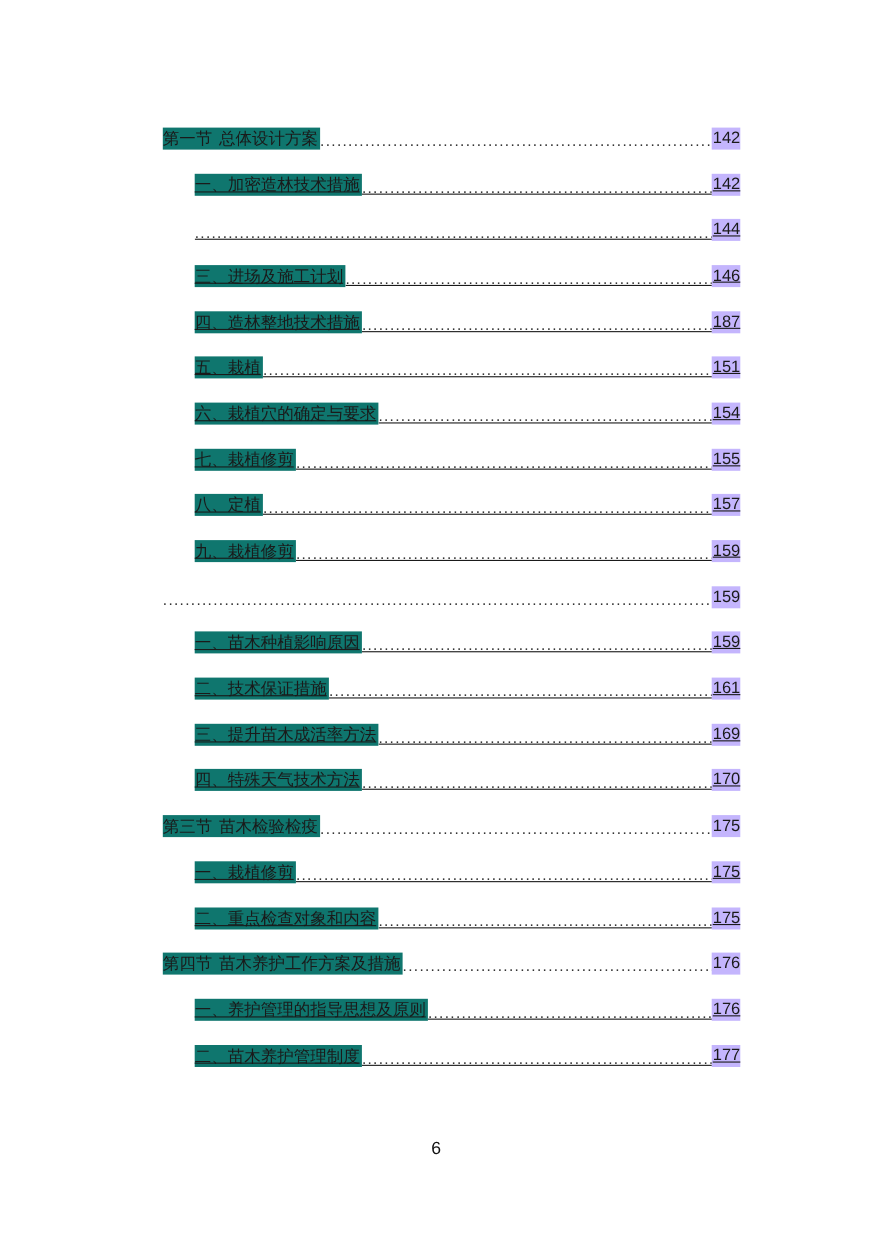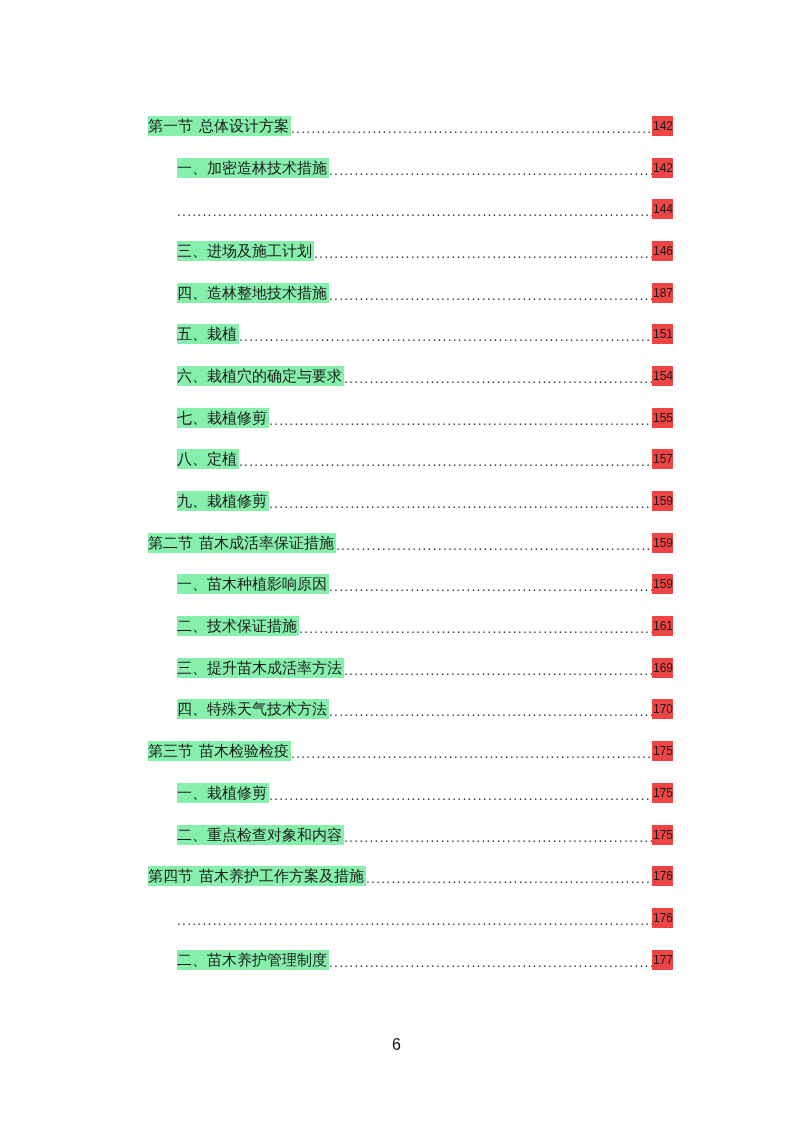--- a/index.html
+++ b/index.html
@@ -1,27 +1,27 @@
 <!DOCTYPE html>
 <html><head>
 <meta charset="utf-8">
 <style>
   html, body { margin: 0; padding: 0; background: #ffffff; }
   body { width: 793px; height: 1122px; position: relative; overflow: hidden;
          font-family: "DejaVu Sans", "Liberation Sans", sans-serif; color: #1a1a1a; }
   .toc { position: absolute; left: 148px; top: 105px; width: 525px; }
   .row { position: relative; height: 41.7px; display: flex; align-items: center;
          font-size: 15px; line-height: 20px; }
-  .row.sub { padding-left: 29px; }
-  .label { white-space: nowrap; background: #86efac; padding-right: 2px; z-index: 1; }
+  .row.sub { padding-left: 29px; text-decoration: underline; }
+  .label { white-space: nowrap; background: #0f766e; padding-right: 2px; z-index: 1; }
   .label .num { margin-right: 6px; }
   .leader { flex: 1; overflow: hidden; white-space: nowrap; font-family: "Liberation Sans", sans-serif;
             font-size: 14px; letter-spacing: 1.2px; color: #333; position: relative; top: 2px; }
   .leader::before { content: "........................................................................................................................................................................................"; }
-  .page { font-family: "Liberation Sans", sans-serif; font-size: 12px; padding-left: 1px; background: #ef4444; }
+  .page { font-family: "Liberation Sans", sans-serif; font-size: 15px; padding-left: 1px; background: #c4b5fd; }
   .footer { position: absolute; top: 1036px; left: 0; width: 793px; text-align: center;
             font-family: "Liberation Sans", sans-serif; font-size: 16px; color: #111; }
 </style>
 </head>
 <body>
 
 <div class="toc">
   <div class="row sec">
     <span class="label"><span class="num">第一节</span><span>总体设计方案</span></span>
     <span class="leader"></span>
@@ -65,21 +65,20 @@
     <span class="label">八、定植</span>
     <span class="leader"></span>
     <span class="page">157</span>
   </div>
   <div class="row sub">
     <span class="label">九、栽植修剪</span>
     <span class="leader"></span>
     <span class="page">159</span>
   </div>
   <div class="row sec">
-    <span class="label"><span class="num">第二节</span><span>苗木成活率保证措施</span></span>
     <span class="leader"></span>
     <span class="page">159</span>
   </div>
   <div class="row sub">
     <span class="label">一、苗木种植影响原因</span>
     <span class="leader"></span>
     <span class="page">159</span>
   </div>
   <div class="row sub">
     <span class="label">二、技术保证措施</span>
@@ -110,20 +109,21 @@
     <span class="label">二、重点检查对象和内容</span>
     <span class="leader"></span>
     <span class="page">175</span>
   </div>
   <div class="row sec">
     <span class="label"><span class="num">第四节</span><span>苗木养护工作方案及措施</span></span>
     <span class="leader"></span>
     <span class="page">176</span>
   </div>
   <div class="row sub">
+    <span class="label">一、养护管理的指导思想及原则</span>
     <span class="leader"></span>
     <span class="page">176</span>
   </div>
   <div class="row sub">
     <span class="label">二、苗木养护管理制度</span>
     <span class="leader"></span>
     <span class="page">177</span>
   </div>
 </div>
 

